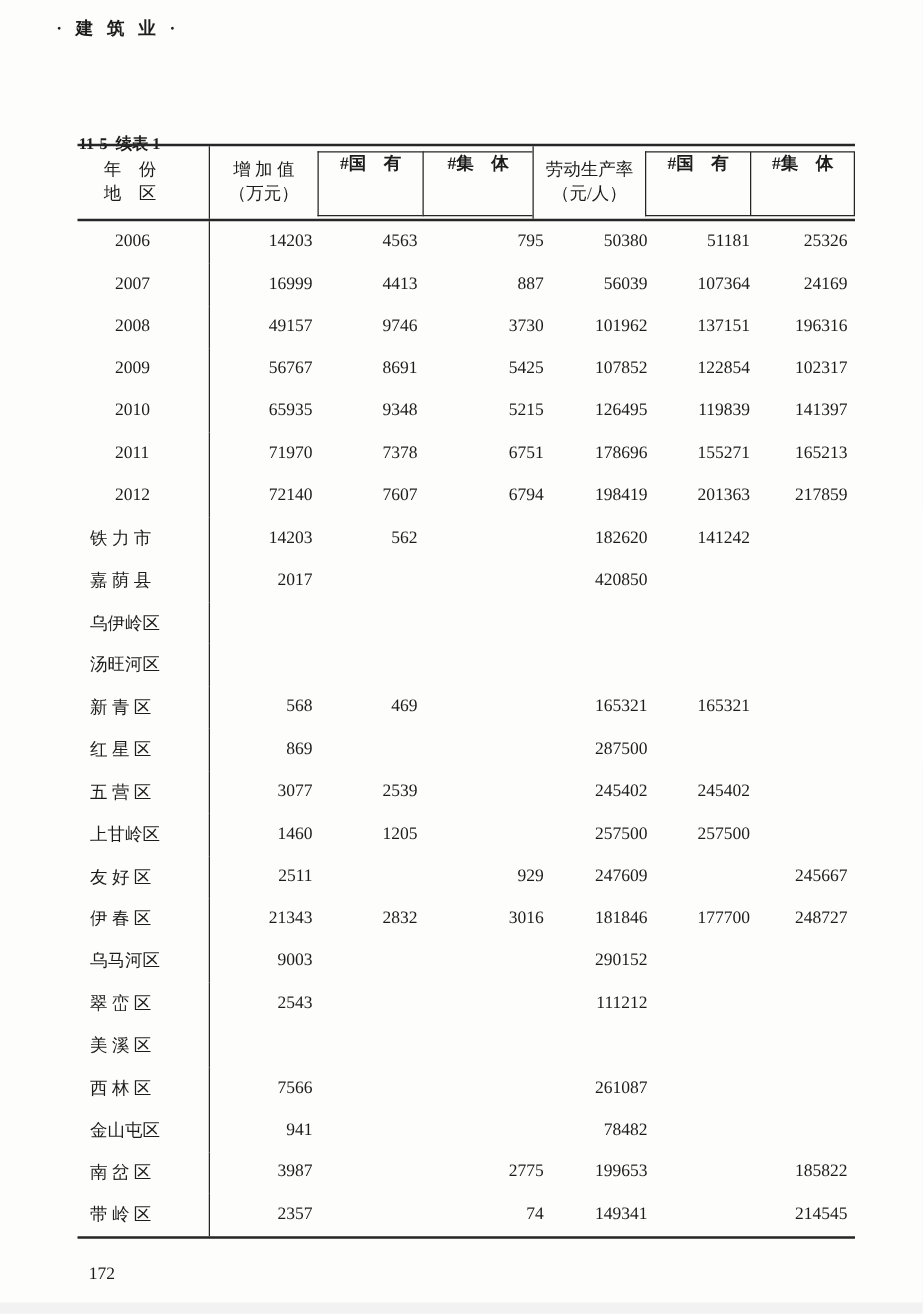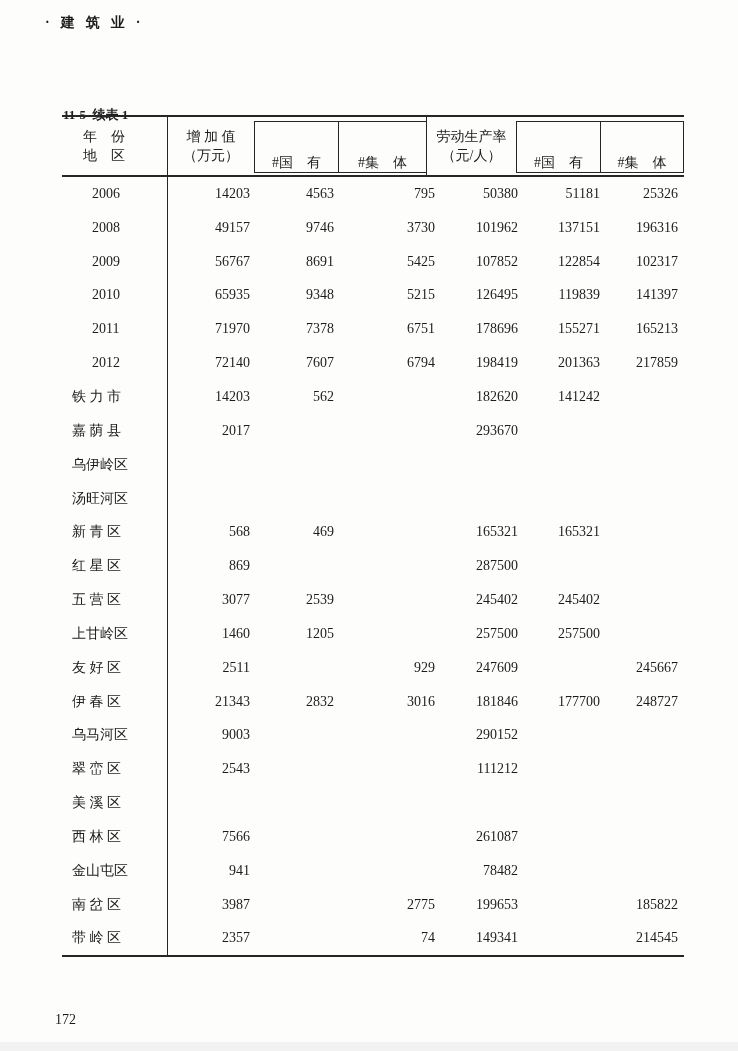--- a/index.html
+++ b/index.html
@@ -45,21 +45,22 @@
   }
   .th-region{
     align-items:flex-start;padding-left:21px;box-sizing:border-box;
     border-right:1.5px solid #262626;
   }
   .hbox{
     margin-top:4px;margin-bottom:2px;
     border-top:1.5px solid #262626;
     border-bottom:1.5px solid #262626;
     border-left:1.5px solid #262626;
-    justify-content:flex-end;
+    justify-content:flex-start;
+    font-weight:bold;
   }
   .hbox-right{border-right:1.5px solid #262626;}
   .th-lp{border-left:1.5px solid #262626;}
   .tbody{border-bottom:2.5px solid #262626;}
   .tr{
     display:grid;
     grid-template-columns:106px 88px 84px 101px 83px 82px 78px;
     height:33.85px;
     align-items:center;
   }
@@ -70,21 +71,21 @@
     padding-left:10px;
     font-size:14px;white-space:pre;
     border-right:1.5px solid #262626;
   }
   .tr.year .td-label{padding-left:30px;font-size:14px;}
   .td-num{
     text-align:right;padding-right:6px;
     font-size:14px;white-space:nowrap;
   }
   .page-number{
-    position:absolute;left:55px;top:1012px;
+    position:absolute;left:71px;top:1012px;
     font-size:14px;
   }
 </style>
 </head>
 <body>
 
 <div class="page">
 
   <div class="section-header">·建筑业·</div>
 
@@ -121,20 +122,29 @@
         <div class="tr year">
     <div class="td td-label">2006</div>
     <div class="td td-num">14203</div>
     <div class="td td-num">4563</div>
     <div class="td td-num">795</div>
     <div class="td td-num">50380</div>
     <div class="td td-num">51181</div>
     <div class="td td-num">25326</div>
   </div>
         <div class="tr year">
+    <div class="td td-label">2007</div>
+    <div class="td td-num">16999</div>
+    <div class="td td-num">4413</div>
+    <div class="td td-num">887</div>
+    <div class="td td-num">56039</div>
+    <div class="td td-num">107364</div>
+    <div class="td td-num">24169</div>
+  </div>
+        <div class="tr year">
     <div class="td td-label">2008</div>
     <div class="td td-num">49157</div>
     <div class="td td-num">9746</div>
     <div class="td td-num">3730</div>
     <div class="td td-num">101962</div>
     <div class="td td-num">137151</div>
     <div class="td td-num">196316</div>
   </div>
         <div class="tr year">
     <div class="td td-label">2009</div>
@@ -179,21 +189,21 @@
     <div class="td td-num"></div>
     <div class="td td-num">182620</div>
     <div class="td td-num">141242</div>
     <div class="td td-num"></div>
   </div>
         <div class="tr">
     <div class="td td-label">嘉 荫 县</div>
     <div class="td td-num">2017</div>
     <div class="td td-num"></div>
     <div class="td td-num"></div>
-    <div class="td td-num">293670</div>
+    <div class="td td-num">420850</div>
     <div class="td td-num"></div>
     <div class="td td-num"></div>
   </div>
         <div class="tr">
     <div class="td td-label">乌伊岭区</div>
     <div class="td td-num"></div>
     <div class="td td-num"></div>
     <div class="td td-num"></div>
     <div class="td td-num"></div>
     <div class="td td-num"></div>

